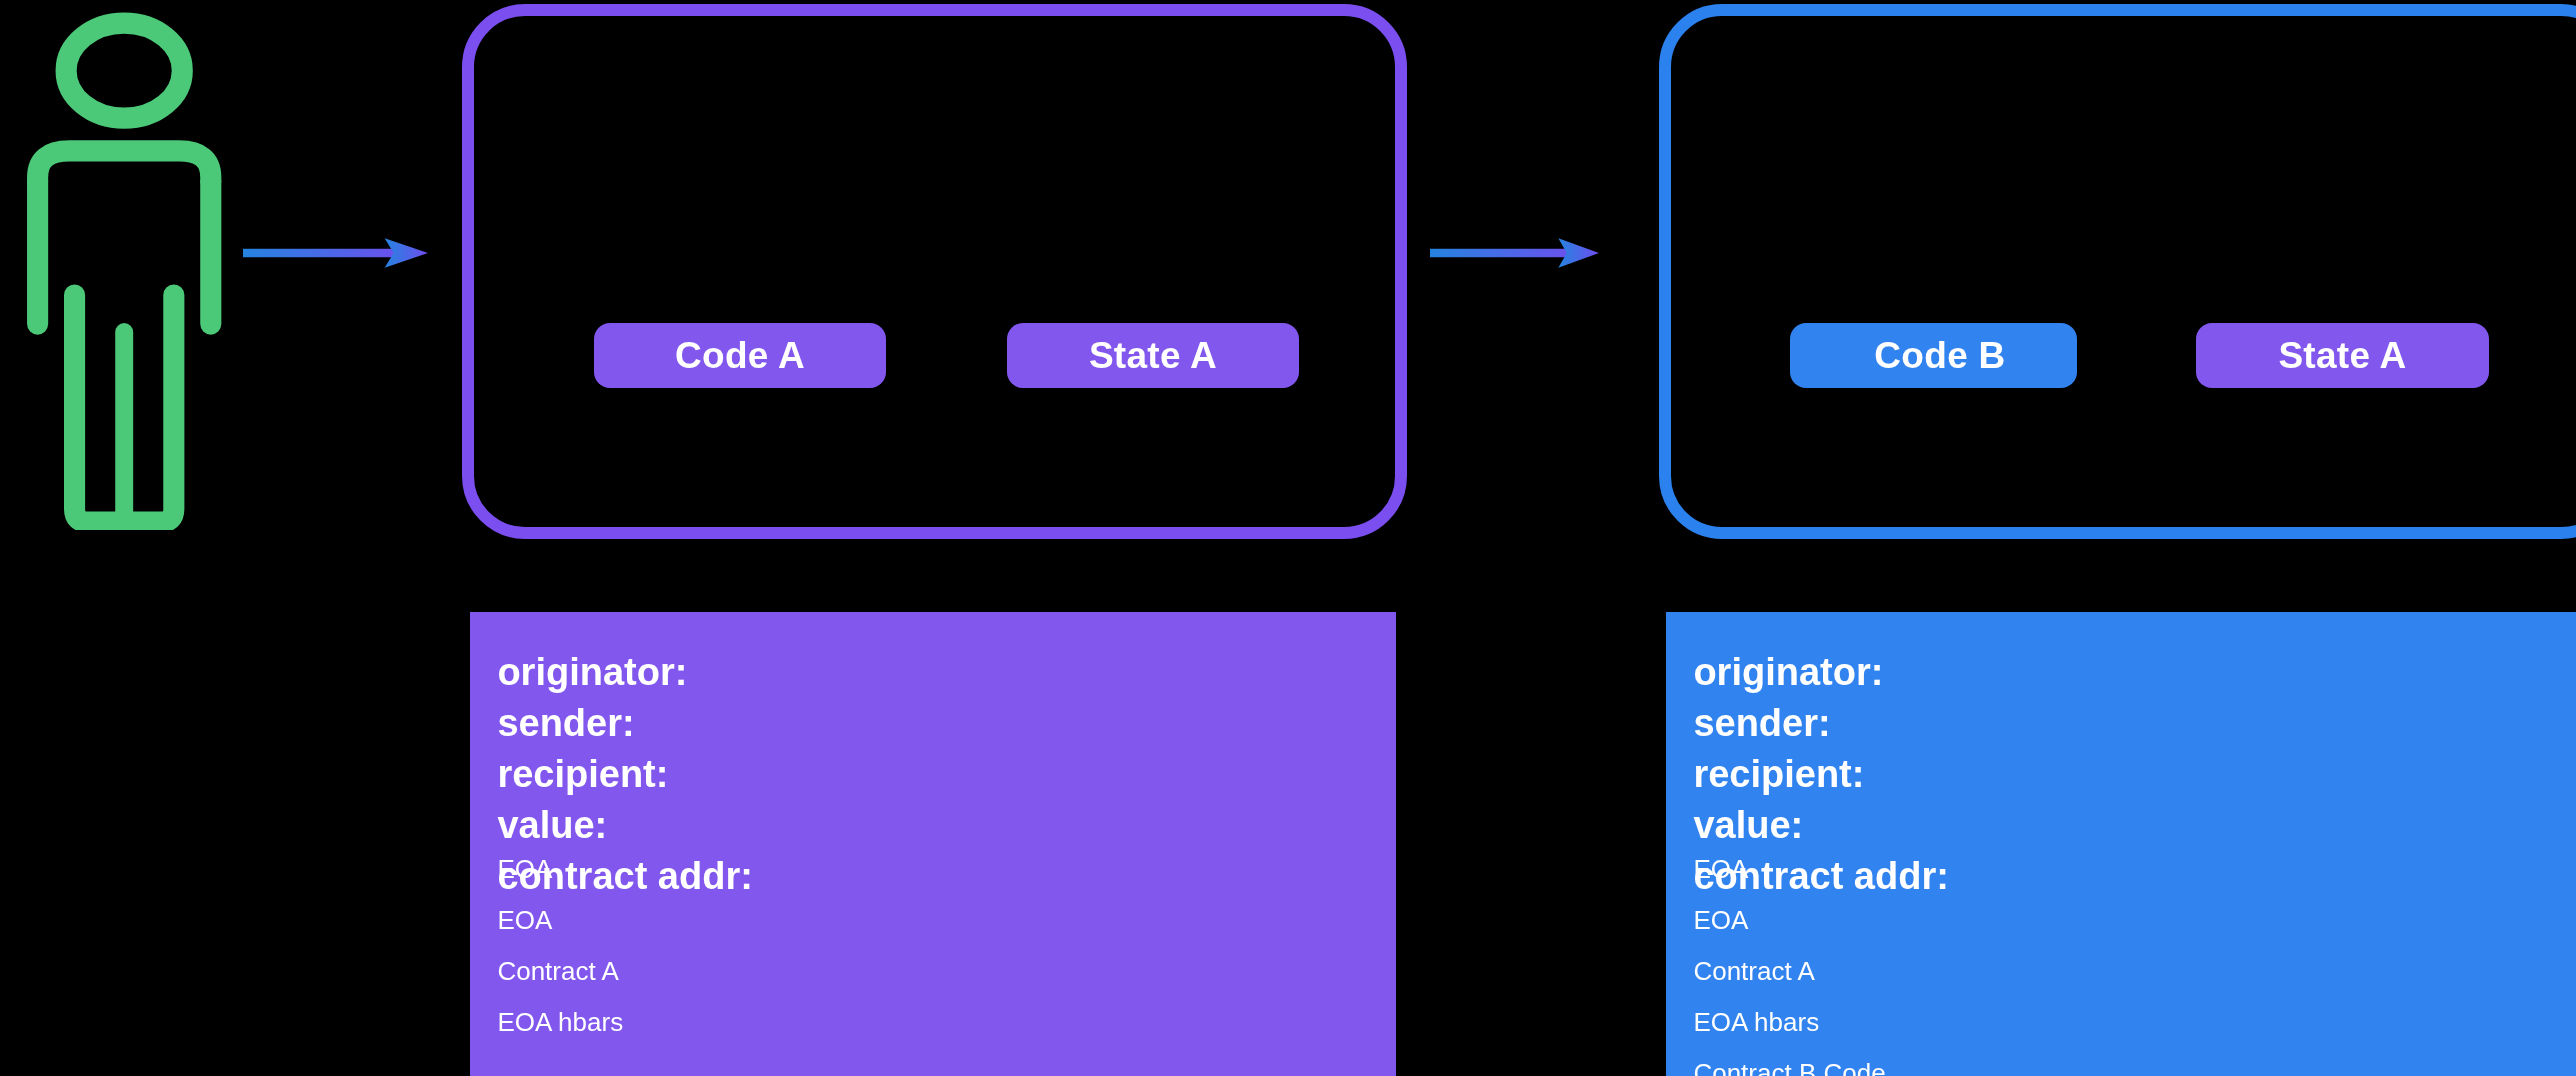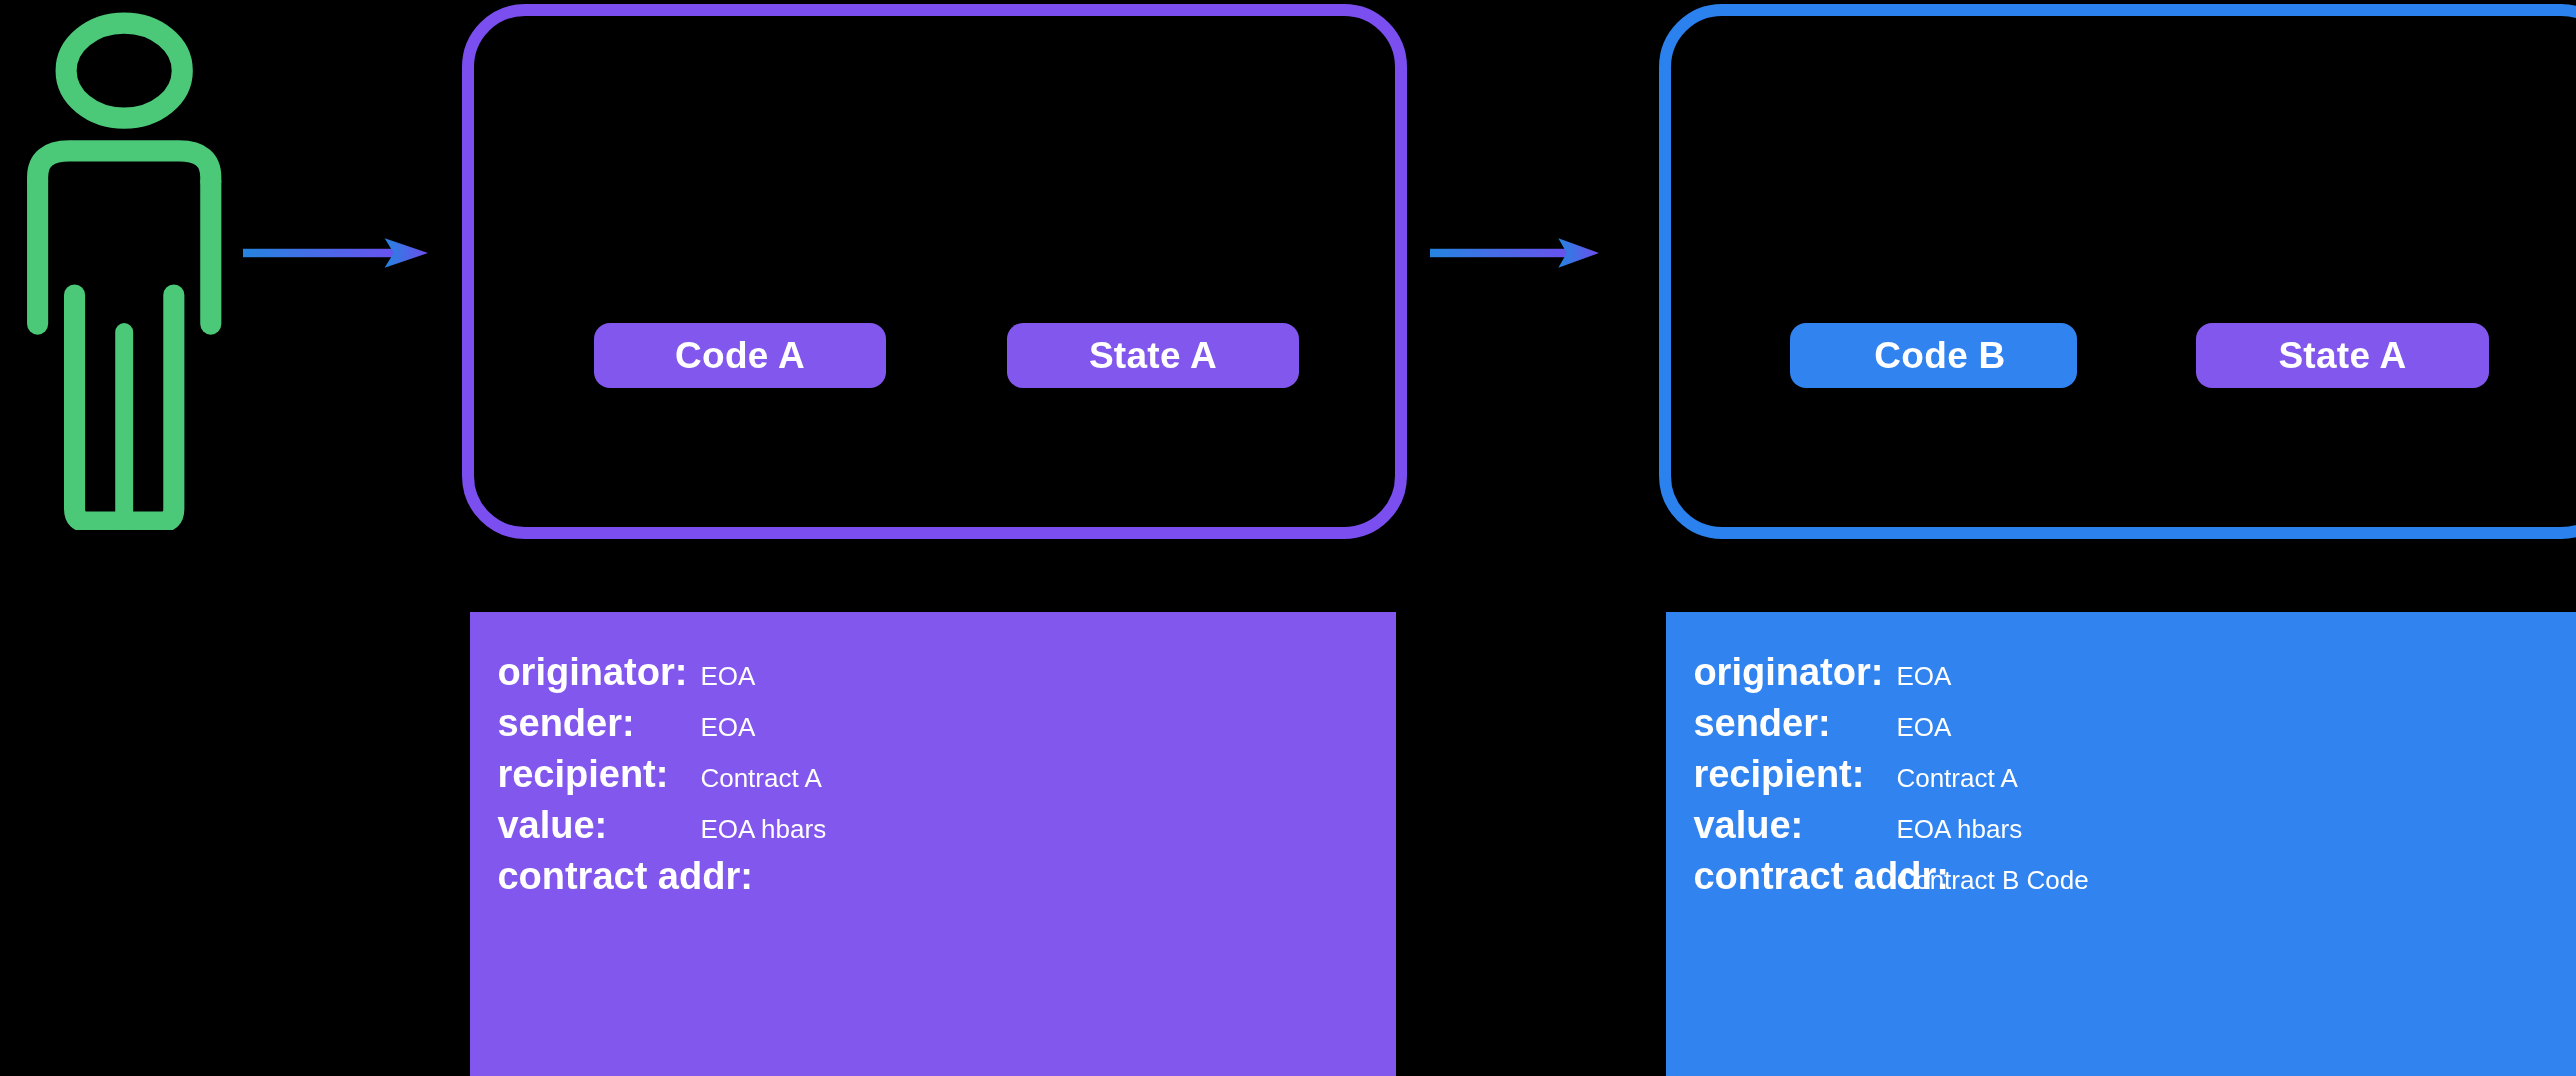--- a/index.html
+++ b/index.html
@@ -103,20 +103,21 @@
   #detail-panel-b {
     left: 1650px;
     width: 917px;
     background: #3183F0;
   }
   .detail-row {
     display: flex;
     align-items: baseline;
     height: 51px;
     white-space: nowrap;
+    flex-direction: column;
   }
   .detail-label {
     width: 203px;
     flex: 0 0 203px;
     font-size: 38px;
     font-weight: 700;
     line-height: 1;
     font-stretch: condensed;
   }
   .detail-value {

